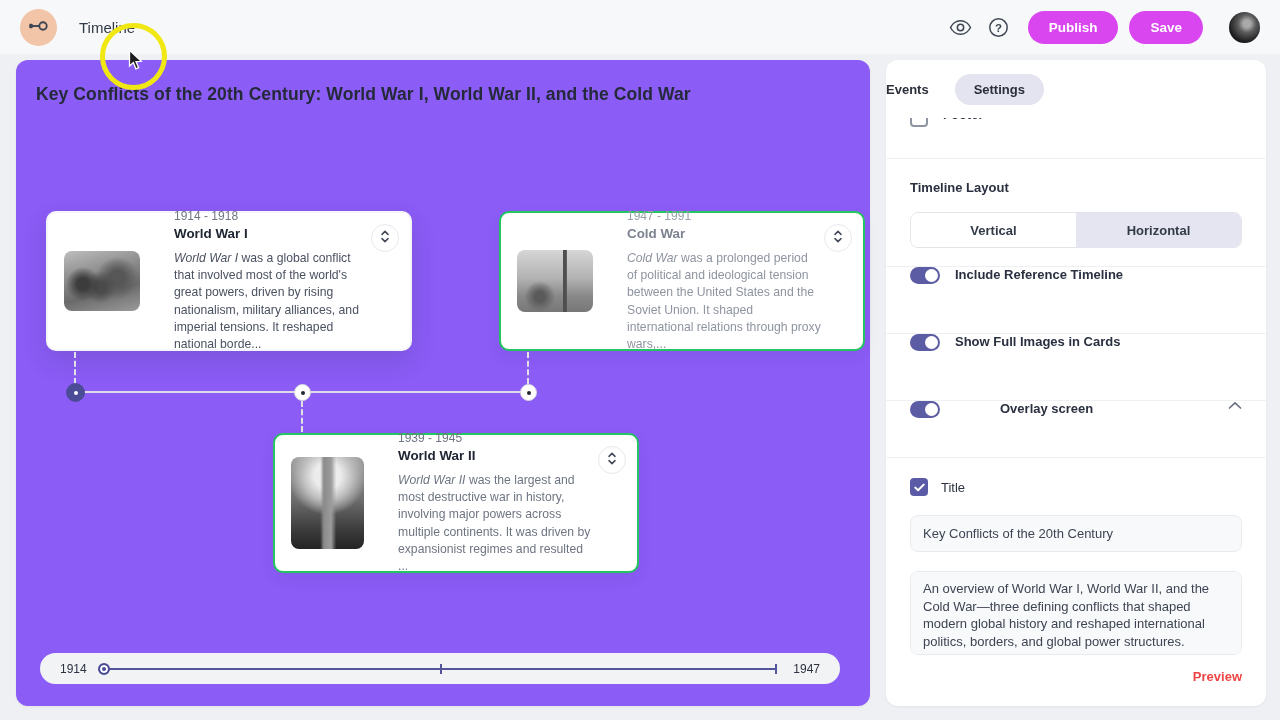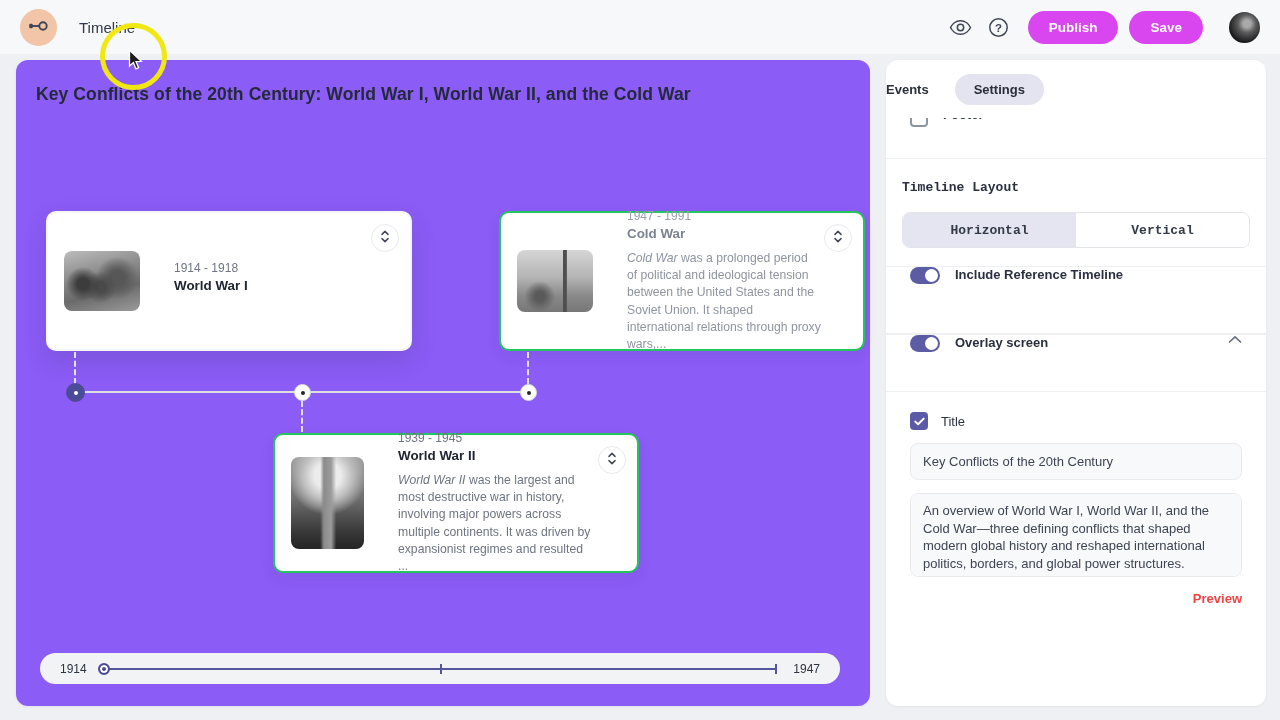--- a/index.html
+++ b/index.html
@@ -125,42 +125,42 @@
   .tab{font-size:13px;font-weight:600;color:#2a2f3a;cursor:pointer;padding:8px 0;}
   .tab.pill{background:#e4e4f0;border-radius:17px;padding:8px 19px;margin-left:26px;}
   .divider{height:1px;background:#eef0f2;}
   .clip-row{position:relative;height:40px;overflow:hidden;}
   .cb-empty{
     position:absolute;left:24px;top:-9px;width:18px;height:18px;background:#fff;
     border:2px solid #8d95a0;border-radius:4px;cursor:pointer;
   }
   .clip-label{position:absolute;left:57px;top:-11px;font-size:13px;font-weight:600;color:#2c3340;}
 
-  .sec-layout{padding:21px 16px 18px;font-family:Liberation Mono, monospace;}
+  .sec-layout{padding:21px 24px 18px;}
   .sec-label{font-size:13px;font-weight:600;color:#2a3040;}
   .segmented{display:flex;height:36px;margin-top:17px;border:1px solid #e3e4e9;border-radius:8px;overflow:hidden;background:#fff;}
   .seg{flex:1;display:flex;align-items:center;justify-content:center;font-size:13px;font-weight:700;color:#333a48;background:#fff;cursor:pointer;}
   .seg.selected{background:#e5e5f1;}
 
   .toggle-row{display:flex;align-items:flex-start;padding:0 24px;height:66px;}
-  .toggle-row.compact{height:56px;}
+  .toggle-row.compact{height:56px;gap:45px;}
   .toggle{flex:0 0 auto;width:30px;height:17px;border-radius:9px;background:#5c5ca4;position:relative;cursor:pointer;}
   .toggle::after{content:"";position:absolute;right:2px;top:2px;width:13px;height:13px;border-radius:50%;background:#fff;}
   .toggle-label{margin-left:15px;font-size:13px;font-weight:600;color:#2a3040;}
   .toggle-row .chev{margin-left:auto;display:flex;align-items:center;cursor:pointer;}
 
   .fields{padding:20px 24px 12px;}
   .field-row{display:flex;align-items:center;}
   .cb-checked{
     width:18px;height:18px;border-radius:4px;background:#5b5aa6;flex:0 0 auto;
     display:flex;align-items:center;justify-content:center;cursor:pointer;
   }
   .field-label{margin-left:13px;font-size:13px;color:#2c3340;}
   .text-input,.text-area{
-    width:100%;margin-top:13px;background:#f8f9fb;border:1px solid #e9eaee;border-radius:8px;
+    width:100%;margin-top:19px;background:#f8f9fb;border:1px solid #e9eaee;border-radius:8px;
     font-family:inherit;font-size:13px;color:#3d4452;padding:9px 12px;outline:none;
   }
   .text-input{height:37px;}
   .text-area{height:84px;resize:none;line-height:1.35;padding-top:8px;}
   .desc-row{margin-top:19px;}
   .preview-link{margin-top:11px;text-align:right;font-size:13px;font-weight:700;color:#ef4444;cursor:pointer;}
 
   
   .click-ring{
     position:absolute;left:100px;top:23px;width:67px;height:67px;border-radius:50%;
@@ -201,20 +201,21 @@
 </header>
 
 <section class="canvas-card">
   <h1 class="main-title">Key Conflicts of the 20th Century: World War I, World War II, and the Cold War</h1>
 
   <div class="event-card selected pos-ww1">
     <div class="ev-img img-ww1"></div>
     <div class="ev-body">
       <div class="ev-years">1914 - 1918</div>
       <div class="ev-title">World War I</div>
+      <div class="ev-desc"><span class="lead">World War I</span><span> was a global conflict that involved most of the world's great powers, driven by rising nationalism, military alliances, and imperial tensions. It reshaped national borde...</span></div>
     </div>
     <div class="reorder-btn">
       <span>
         <svg width="12" height="15" viewBox="0 0 12 15" fill="none" stroke="#434957" stroke-width="1.5" stroke-linecap="round" stroke-linejoin="round">
             <polyline points="3,5.4 6,2.4 9,5.4"></polyline>
             <polyline points="3,9.6 6,12.6 9,9.6"></polyline>
           </svg>
       </span>
     </div>
   </div>
@@ -280,32 +281,36 @@
 
   <div class="clip-row">
     <span class="cb-empty"></span>
     <span class="clip-label">Footer</span>
   </div>
   <div class="divider"></div>
 
   <div class="sec-layout">
     <div class="sec-label">Timeline Layout</div>
     <div class="segmented">
+      <div class="seg">Vertical</div>
       <div class="seg selected">Horizontal</div>
-      <div class="seg">Vertical</div>
     </div>
   </div>
   <div class="divider"></div>
 
   <div class="toggle-row">
     <span class="toggle"></span>
     <span class="toggle-label">Include Reference Timeline</span>
   </div>
   <div class="divider"></div>
 
+  <div class="toggle-row">
+    <span class="toggle"></span>
+    <span class="toggle-label">Show Full Images in Cards</span>
+  </div>
   <div class="divider"></div>
 
   <div class="toggle-row compact">
     <span class="toggle"></span>
     <span class="toggle-label">Overlay screen</span>
     <span class="chev">
       <svg width="14" height="9" viewBox="0 0 14 9" fill="none" stroke="#697080" stroke-width="1.7" stroke-linecap="round" stroke-linejoin="round">
           <polyline points="1.5,7 7,1.8 12.5,7"></polyline>
         </svg>
     </span>

